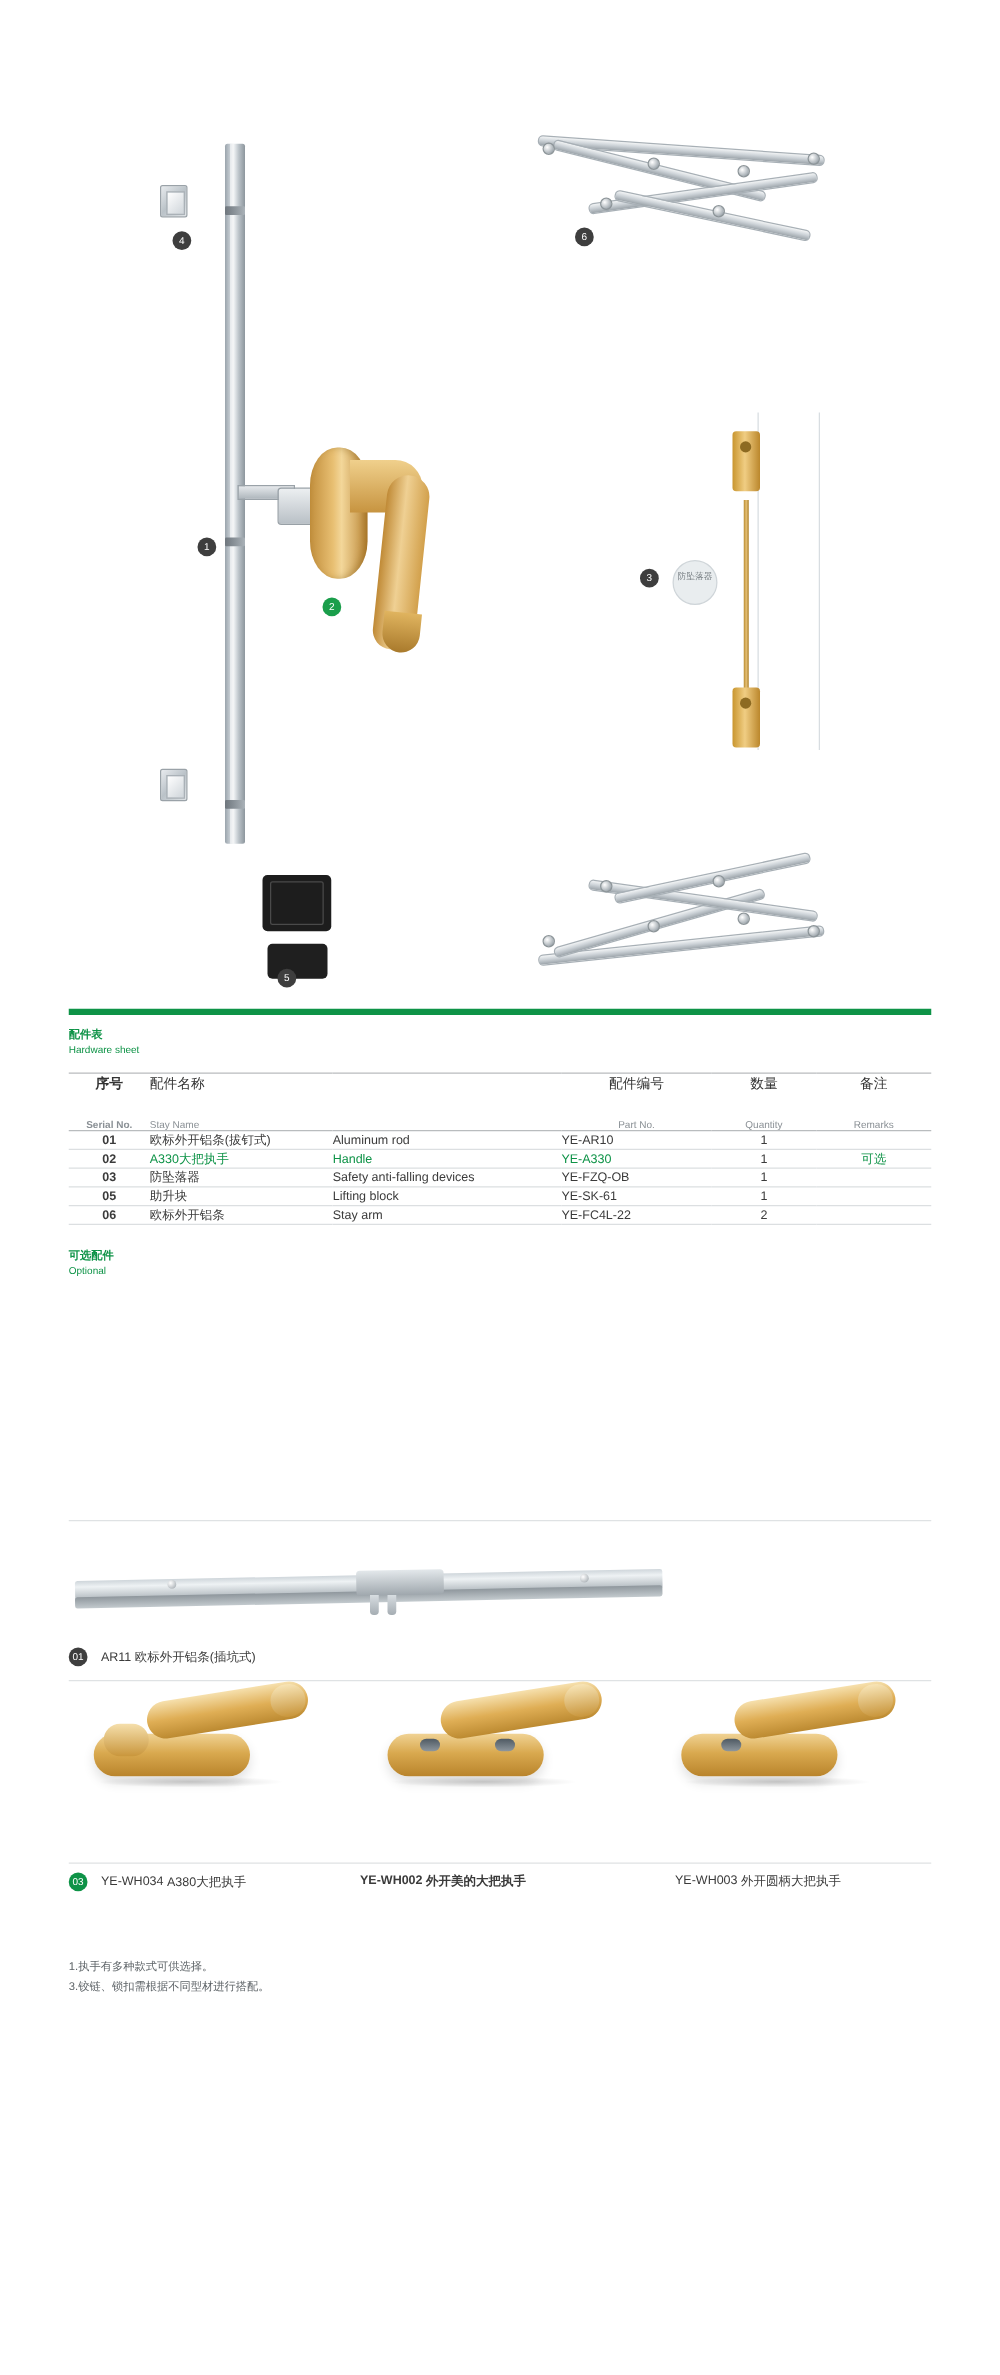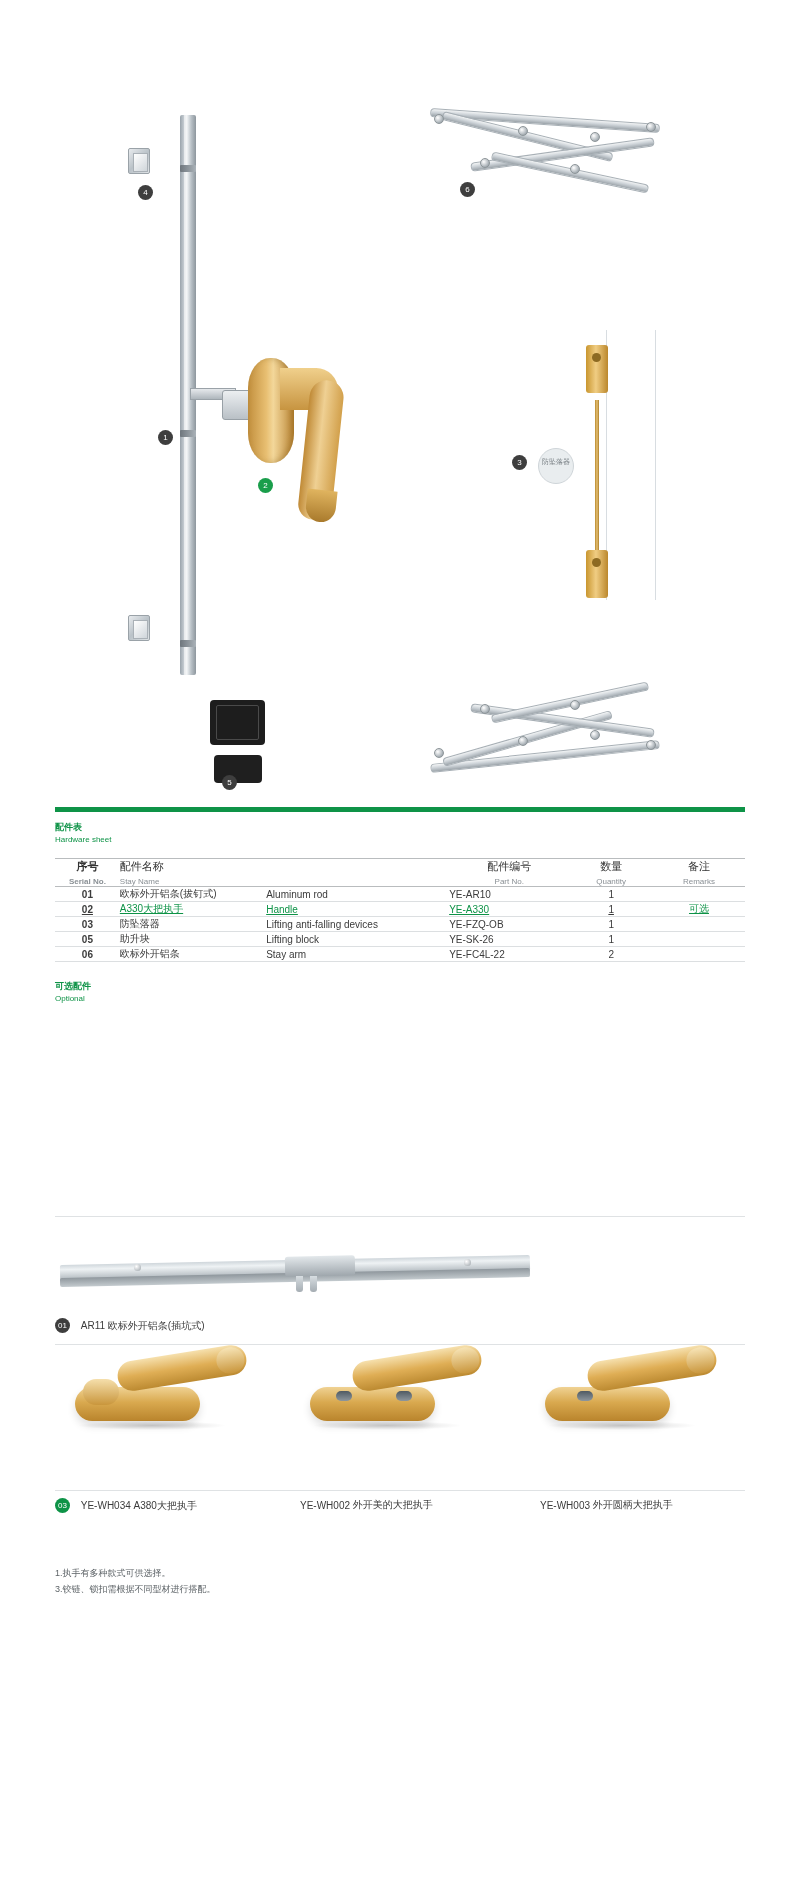--- a/index.html
+++ b/index.html
@@ -150,26 +150,26 @@
   .sheet-title { margin-top:9px; font-size:9px; color:#0e9347; font-weight:bold; line-height:12px; }
   .sheet-title .en { font-weight:normal; font-size:8px; }
 
   table.hw { width:690px; border-collapse:collapse; margin-top:12px; font-size:10px; }
   table.hw th, table.hw td { padding:0; }
   .hdr-row td {
     border-top:1px solid #b9bcbe; border-bottom:1px solid #b9bcbe;
     padding:7px 6px 8px 6px; vertical-align:top;
   }
   .hdr-cn { font-size:11px; color:#333; }
-  .hdr-en { font-size:8px; color:#8a9095; margin-top:3px; }
+  .hdr-en { font-size:8px; color:#8a9095; margin-top:21px; }
   .c-center { text-align:center; }
   .body-row td {
     border-bottom:1px solid #dcdfe1; padding:6px 6px; font-size:10px; color:#3b3b3b;
   }
-  .body-row.green td { color:#0e9347;text-decoration:underline; }
+  .body-row.green td { color:#0e9347; }
   .col-no { width:62px; text-align:center; font-weight:bold; font-size:10px; }
   .col-cn { width:140px; }
   .col-en { width:175px; color:#555; }
   .col-code { width:115px; }
   .col-qty { width:80px; text-align:center; }
   .col-rmk { width:88px; text-align:center; }
   .body-row.green .col-en, .body-row.green .col-code, .body-row.green .col-rmk { color:#0e9347; }
 
   .optional { margin-top:18px; font-size:9px; color:#0e9347; font-weight:bold; line-height:12px;}
   .optional .en { font-weight:normal; font-size:8px;margin-top:46px; }
@@ -360,30 +360,30 @@
         <td class="col-no" style="color:#3b3b3b;">02</td>
         <td class="col-cn">A330大把执手</td>
         <td class="col-en">Handle</td>
         <td class="col-code">YE-A330</td>
         <td class="col-qty" style="color:#3b3b3b;">1</td>
         <td class="col-rmk">可选</td>
       </tr>
       <tr class="body-row">
         <td class="col-no">03</td>
         <td class="col-cn">防坠落器</td>
-        <td class="col-en">Lifting anti-falling devices</td>
+        <td class="col-en">Safety anti-falling devices</td>
         <td class="col-code">YE-FZQ-OB</td>
         <td class="col-qty">1</td>
         <td class="col-rmk"></td>
       </tr>
       <tr class="body-row">
         <td class="col-no">05</td>
         <td class="col-cn">助升块</td>
         <td class="col-en">Lifting block</td>
-        <td class="col-code">YE-SK-26</td>
+        <td class="col-code">YE-SK-61</td>
         <td class="col-qty">1</td>
         <td class="col-rmk"></td>
       </tr>
       <tr class="body-row">
         <td class="col-no">06</td>
         <td class="col-cn">欧标外开铝条</td>
         <td class="col-en">Stay arm</td>
         <td class="col-code">YE-FC4L-22</td>
         <td class="col-qty">2</td>
         <td class="col-rmk"></td>
@@ -437,21 +437,21 @@
     </div>
   </div>
 
   <div class="divider" style="top:1490px;"></div>
 
   <div class="cap-row" style="left:55px; top:1498px;">
     <span class="cap-badge green">03</span>
     <span class="cap-text code">YE-WH034</span>
     <span class="cap-text">A380大把执手</span>
   </div>
-  <div class="cap-row" style="left:300px; top:1498px;">
+  <div class="cap-row" style="left:288px; top:1498px;font-weight:bold;">
     <span class="cap-text code">YE-WH002</span>
     <span class="cap-text">外开美的大把执手</span>
   </div>
   <div class="cap-row" style="left:540px; top:1498px;">
     <span class="cap-text code">YE-WH003</span>
     <span class="cap-text">外开圆柄大把执手</span>
   </div>
 
   <div class="notes" style="top:1565px;">
     <div>1.执手有多种款式可供选择。</div>

